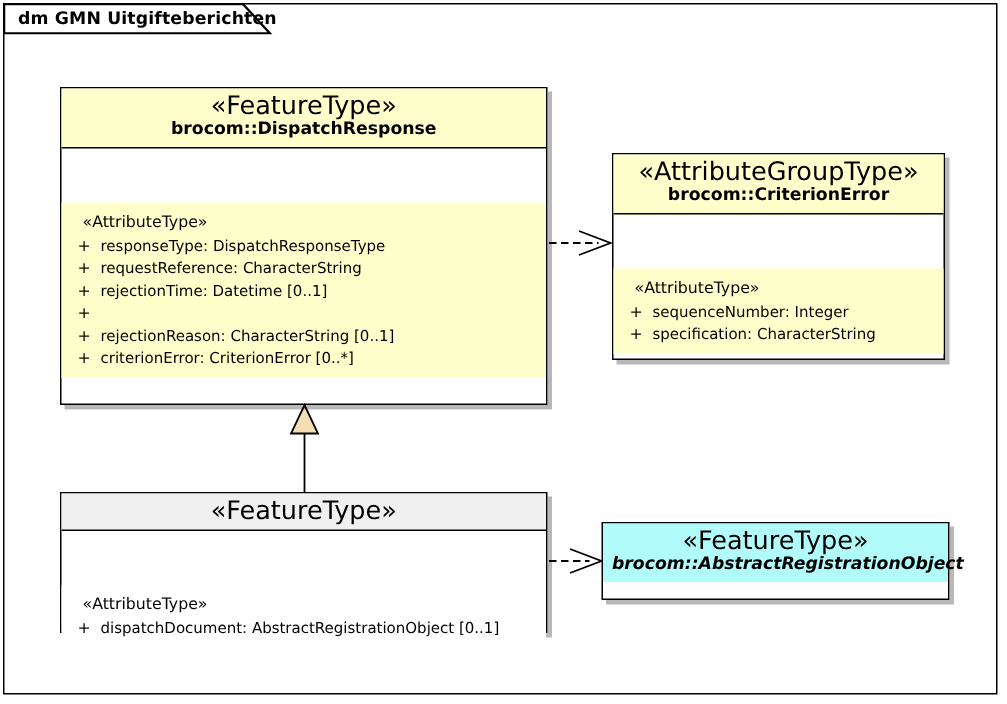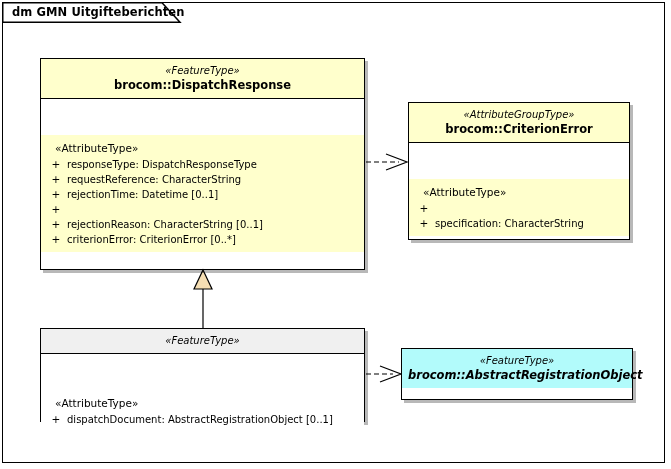--- a/index.html
+++ b/index.html
@@ -61,25 +61,24 @@
     box-shadow: 3px 3px 0 rgba(0,0,0,0.28);
   }
   .uml-header {
     box-sizing: border-box;
     text-align: center;
     padding: 5px 6px 5px 6px;
     border-bottom: 1.5px solid #000000;
   }
   .uml-header.no-rule { border-bottom: none; }
   .stereotype {
-    font-size: 10px;
+    font-size: 17px;
     color: #000000;
     line-height: 14px;
     white-space: nowrap;
-    font-style: italic;
   }
   .classname {
     font-size: 11.5px;
     font-weight: bold;
     color: #000000;
     line-height: 15px;
     white-space: nowrap;
   }
   .classname.abstract {
     font-style: italic;
@@ -196,20 +195,21 @@
 
 <div class="uml-class theme-yellow" style="left:408px; top:102px; width:222px; height:138px;">
   <div class="uml-header">
     <div class="stereotype">«AttributeGroupType»</div>
     <div class="classname">brocom::CriterionError</div>
   </div>
   <div class="uml-body">
     <div class="group-label">«AttributeType»</div>
     <div class="attr-row">
       <span class="attr-vis">+</span>
+      <span class="attr-text">sequenceNumber: Integer</span>
     </div>
     <div class="attr-row">
       <span class="attr-vis">+</span>
       <span class="attr-text">specification: CharacterString</span>
     </div>
   </div>
 </div>
 
 <div class="uml-class theme-gray" style="left:40px; top:328px; width:325px; height:94px;">
   <div class="uml-header">

